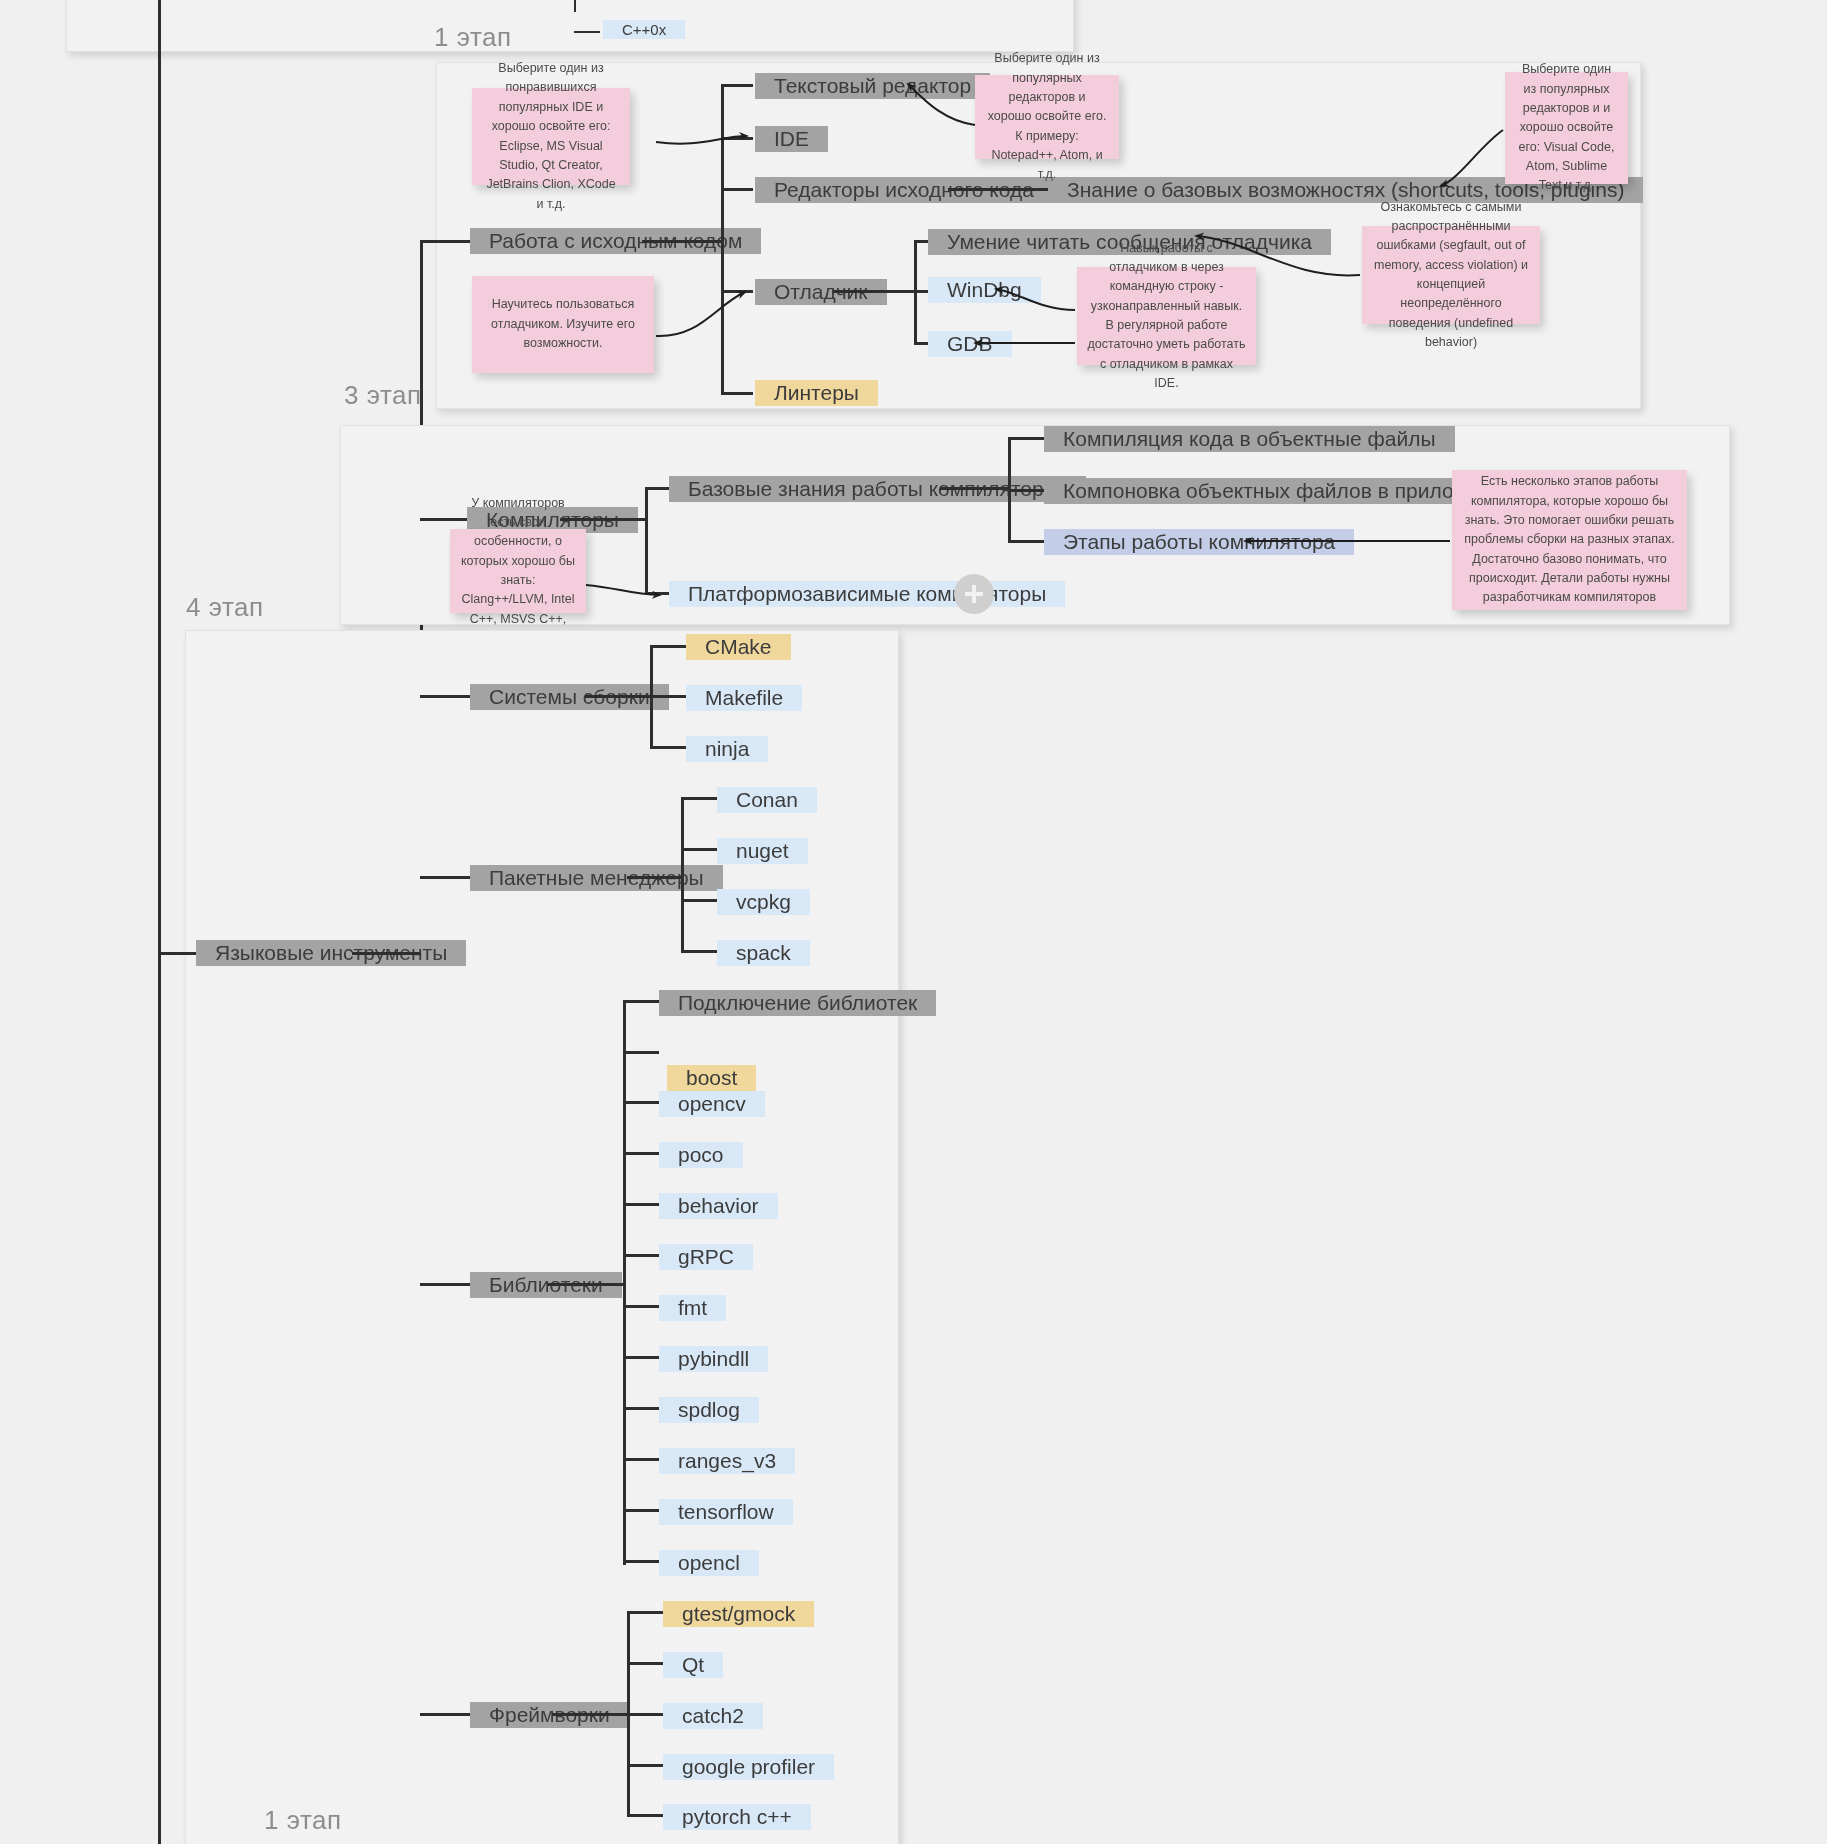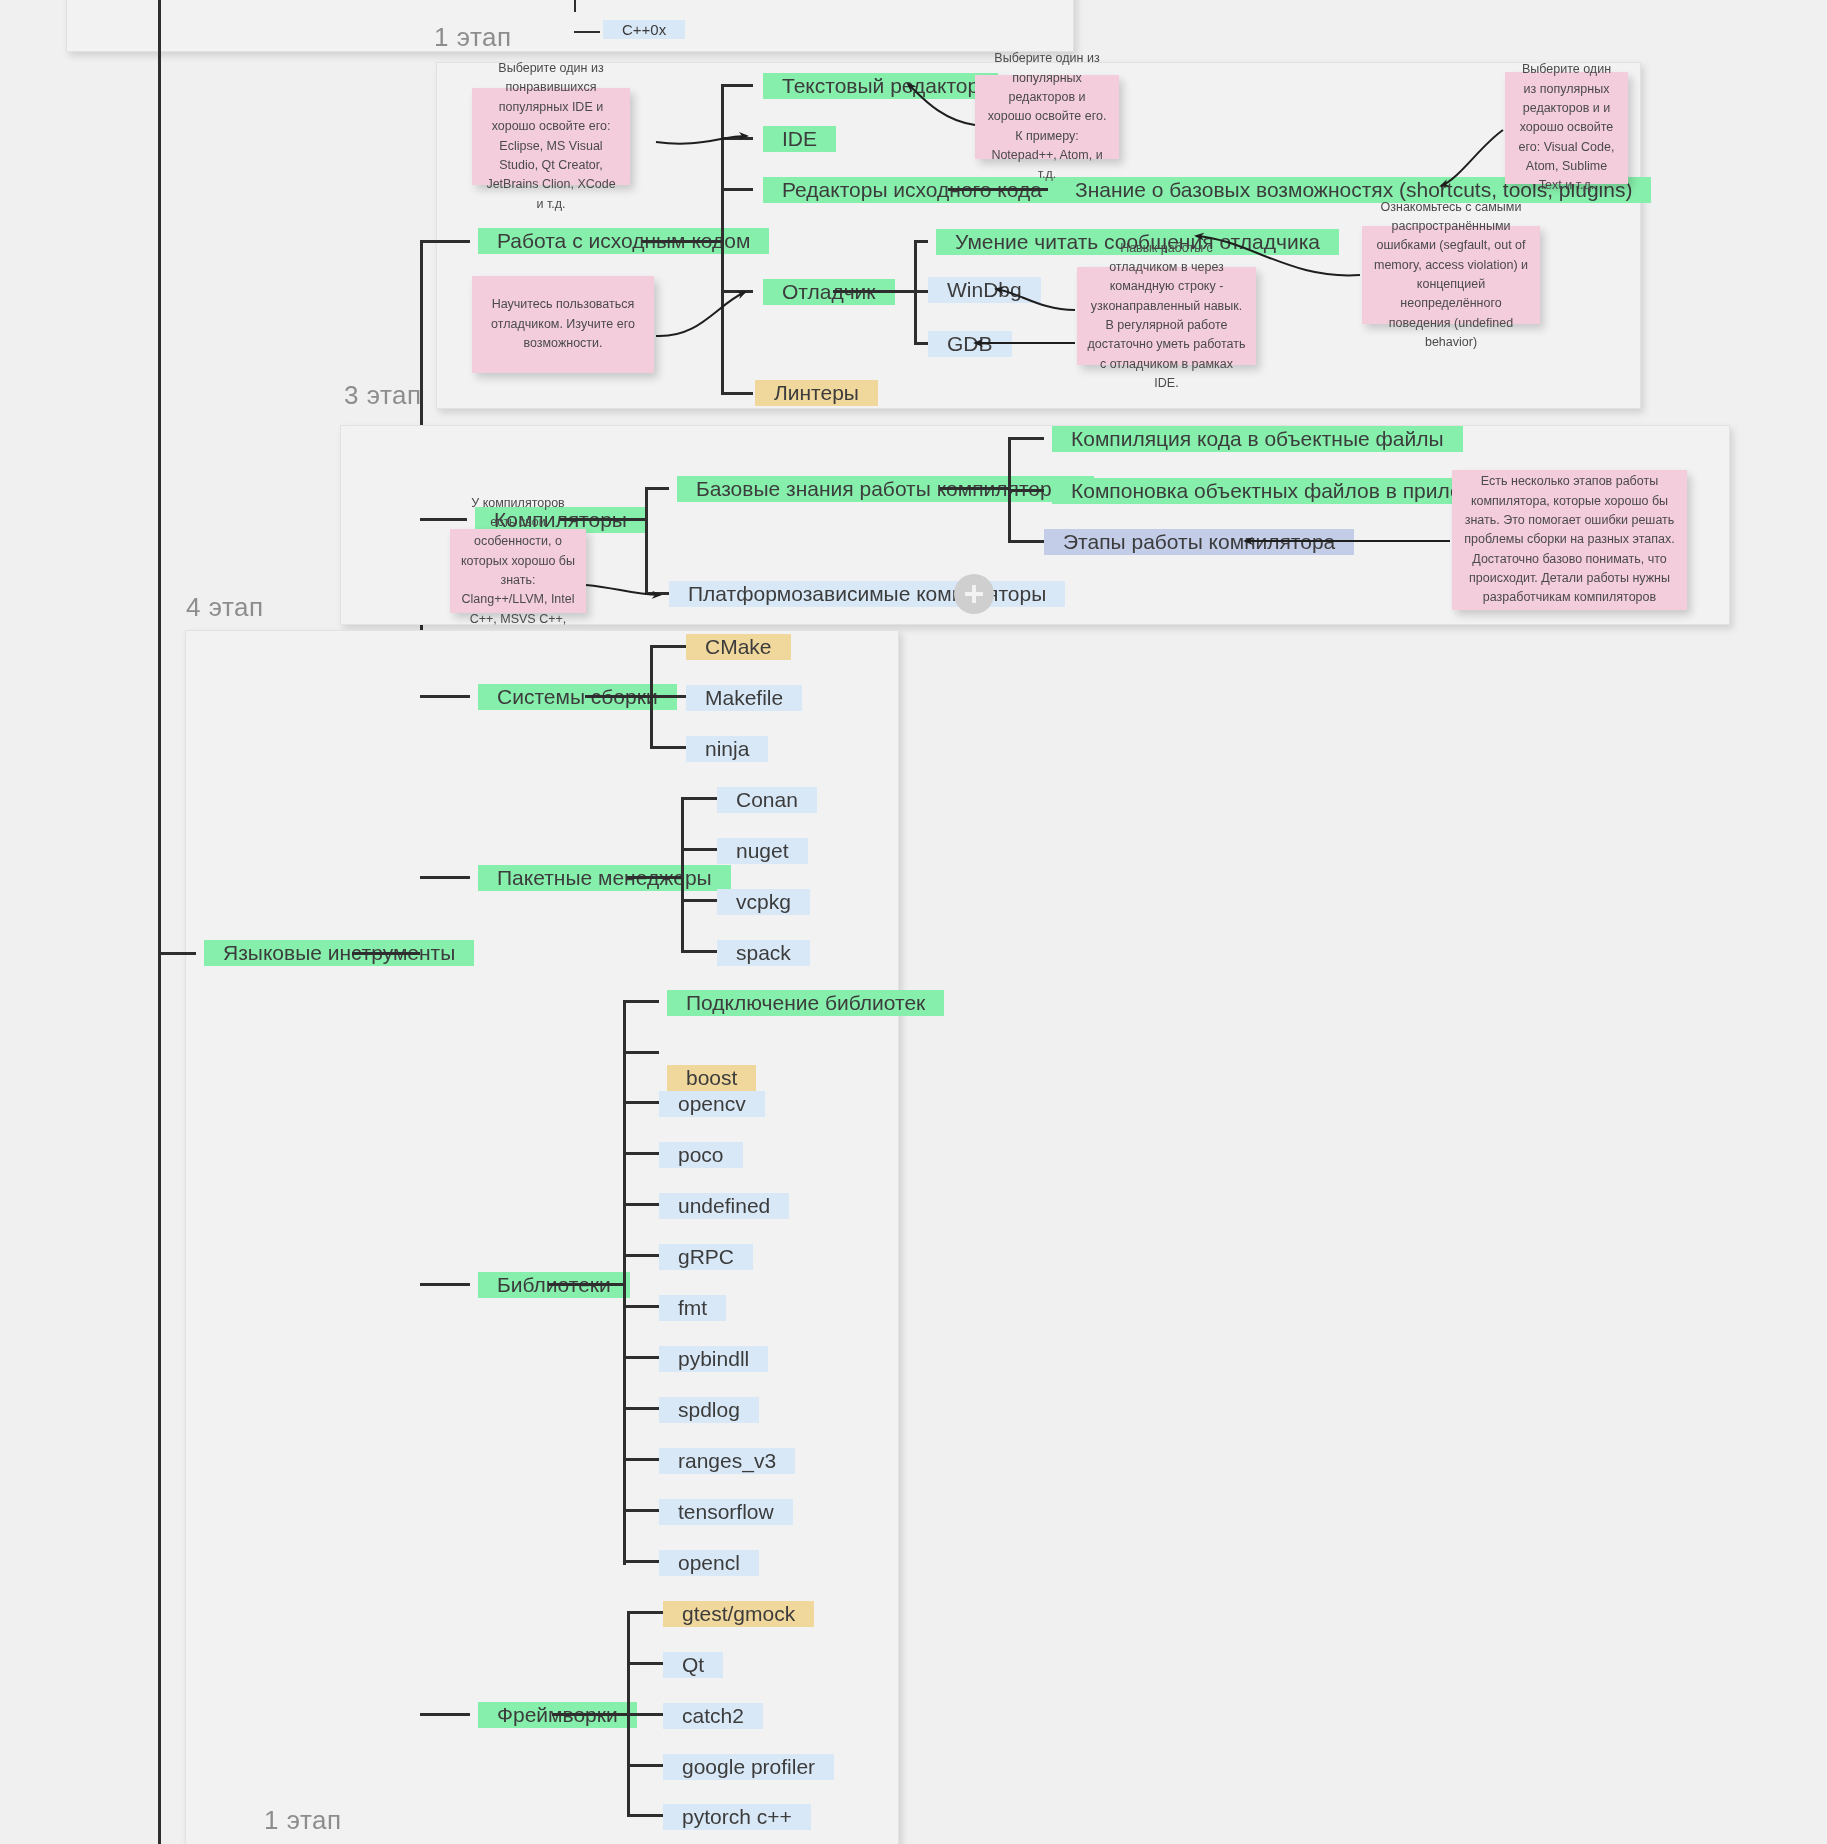--- a/index.html
+++ b/index.html
@@ -8,21 +8,21 @@
 
   
   .panel{position:absolute;background:#f2f2f2;border:1px solid #e2e2e2;
          box-shadow:3px 4px 7px rgba(0,0,0,.13);}
   .stage-label{position:absolute;color:#8d8d8d;font-size:26px;letter-spacing:.5px;
                font-family:"Liberation Sans",sans-serif;}
 
   
   .node{position:absolute;font-size:21px;color:#3c3c3c;white-space:nowrap;
         padding:1px 19px;line-height:1.15;font-family:"Liberation Sans",sans-serif;}
-  .n-green{background:#86efac;margin-left:8px;}
+  .n-green{background:#a3a3a3;}
   .n-blue{background:#d9e8f7;}
   .n-yellow{background:#f0d79c;}
   .n-periwinkle{background:#c3cde8;}
   .node.small{font-size:15px;}
 
   
   .ln{position:absolute;background:#2e2e2e;}
   .lnh{height:2px;}
   .lnv{width:2px;}
   .lnh.thick{height:3px;}
@@ -172,21 +172,21 @@
 
   <div class="ln lnh thick" style="left:623px;top:1000px;width:36px;height:3px;"></div>
   <div class="node n-green" style="left:659px;top:990px;">Подключение библиотек</div>
   <div class="ln lnh thick" style="left:623px;top:1051px;width:36px;height:3px;"></div>
   <div class="node n-yellow" style="left:667px;top:1041px;margin-top:24px;">boost</div>
   <div class="ln lnh thick" style="left:623px;top:1101px;width:36px;height:3px;"></div>
   <div class="node n-blue" style="left:659px;top:1091px;">opencv</div>
   <div class="ln lnh thick" style="left:623px;top:1152px;width:36px;height:3px;"></div>
   <div class="node n-blue" style="left:659px;top:1142px;">poco</div>
   <div class="ln lnh thick" style="left:623px;top:1203px;width:36px;height:3px;"></div>
-  <div class="node n-blue" style="left:659px;top:1193px;">undefined</div>
+  <div class="node n-blue" style="left:659px;top:1193px;">behavior</div>
   <div class="ln lnh thick" style="left:623px;top:1254px;width:36px;height:3px;"></div>
   <div class="node n-blue" style="left:659px;top:1244px;">gRPC</div>
   <div class="ln lnh thick" style="left:623px;top:1305px;width:36px;height:3px;"></div>
   <div class="node n-blue" style="left:659px;top:1295px;">fmt</div>
   <div class="ln lnh thick" style="left:623px;top:1356px;width:36px;height:3px;"></div>
   <div class="node n-blue" style="left:659px;top:1346px;">pybindll</div>
   <div class="ln lnh thick" style="left:623px;top:1407px;width:36px;height:3px;"></div>
   <div class="node n-blue" style="left:659px;top:1397px;">spdlog</div>
   <div class="ln lnh thick" style="left:623px;top:1458px;width:36px;height:3px;"></div>
   <div class="node n-blue" style="left:659px;top:1448px;">ranges_v3</div>

